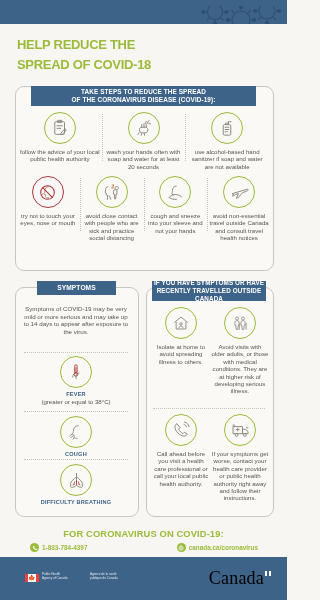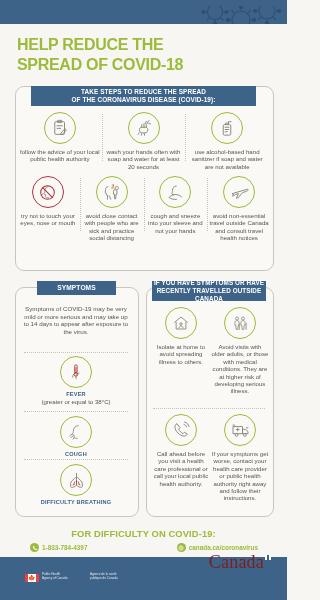--- a/index.html
+++ b/index.html
@@ -11,21 +11,21 @@
     position:relative;
   }
   .poster{position:relative;width:287px;height:600px;background:#f7f6f2;overflow:hidden;}
 
   
   .topbar{position:absolute;left:0;top:0;width:287px;height:24px;background:#3d6389;overflow:hidden;}
   .virus-cluster{position:absolute;right:4px;top:6px;width:90px;height:40px;}
 
   
   .headline{position:absolute;left:17px;top:35px;width:250px;
-    color:#9cbb3a;font-weight:bold;font-size:16px;line-height:20px;
+    color:#9cbb3a;font-weight:bold;font-size:13px;line-height:20px;
     letter-spacing:-0.3px;}
   .headline span{display:block;}
 
   
   .steps-card{position:absolute;left:15px;top:86px;width:257px;height:183px;
     border:1px solid #c9c7bd;border-radius:9px;background:#faf9f5;}
   .blue-banner{position:absolute;background:#3d6389;color:#ffffff;
     font-weight:bold;text-align:center;line-height:8.5px;letter-spacing:0.1px;}
   .banner-steps{left:31px;top:86px;width:225px;height:20px;font-size:6.4px;
     display:flex;align-items:center;justify-content:center;}
@@ -83,21 +83,21 @@
   
   .bottombar{position:absolute;left:0;top:557px;width:287px;height:43px;background:#3d6389;}
   .flag{position:absolute;left:25px;top:574px;width:14px;height:8px;display:flex;}
   .flag .bar{width:3.4px;height:8px;background:#e8433a;}
   .flag .mid{width:7.2px;height:8px;background:#ffffff;position:relative;}
   .flag .leaf{position:absolute;left:50%;top:50%;transform:translate(-50%,-50%);
     font-size:6px;color:#e8433a;line-height:6px;}
   .gov-text{position:absolute;left:42px;top:572px;width:110px;
     font-size:3.1px;line-height:4.1px;color:#dfe6ee;}
   .gov-col{display:inline-block;vertical-align:top;width:48px;}
-  .wordmark{position:absolute;right:16px;top:552px;color:#7f1d1d;
+  .wordmark{position:absolute;right:16px;top:568px;color:#000000;
     font-family:"Liberation Serif", serif;font-size:18px;letter-spacing:0.2px;}
   .wordmark .wm-flag{display:inline-block;width:6px;height:5px;background:#fff;
     position:relative;top:-8px;margin-left:1px;}
   .wordmark .wm-flag::before{content:"";position:absolute;left:1.6px;top:0;
     width:2.8px;height:5px;background:#3d6389;}
 </style>
 </head>
 <body>
 
 <div class="poster">
@@ -358,21 +358,21 @@
         <path d="M14.5 10.5h3.8l3.2 3v2.5h-7z" stroke-linejoin="round"></path>
         <circle cx="7" cy="17.5" r="1.8"></circle>
         <circle cx="17.5" cy="17.5" r="1.8"></circle>
         <path d="M8.5 9v3.5M6.75 10.75h3.5" stroke-linecap="round"></path>
         <path d="M2.5 5.2h2.2M19.5 8.5h1.8" stroke-linecap="round"></path>
       </svg>
     </div>
     <div class="trav-cap">If your symptoms get worse, contact your health care provider or public health authority right away and follow their instructions.</div>
   </div>
 
-  <div class="info-title">FOR DIFFICULTY ON COVID-19:</div>
+  <div class="info-title">FOR CORONAVIRUS ON COVID-19:</div>
   <div class="info-row">
     <div class="info-item">
       <span class="dot">
         <svg width="6" height="6" viewBox="0 0 24 24" fill="#ffffff">
           <path d="M6.6 2.5C5 3.6 4 5.2 4 6.8c0 6 6.9 12.9 12.9 12.9 1.6 0 3.2-1 4.3-2.6l-3.9-2.7-2.1 2.1c-2.3-1.1-5.2-4-6.3-6.3l2.1-2.1z"></path>
         </svg>
       </span>
       <span class="info-text">1-833-784-4397</span>
     </div>
     <div class="info-item">

